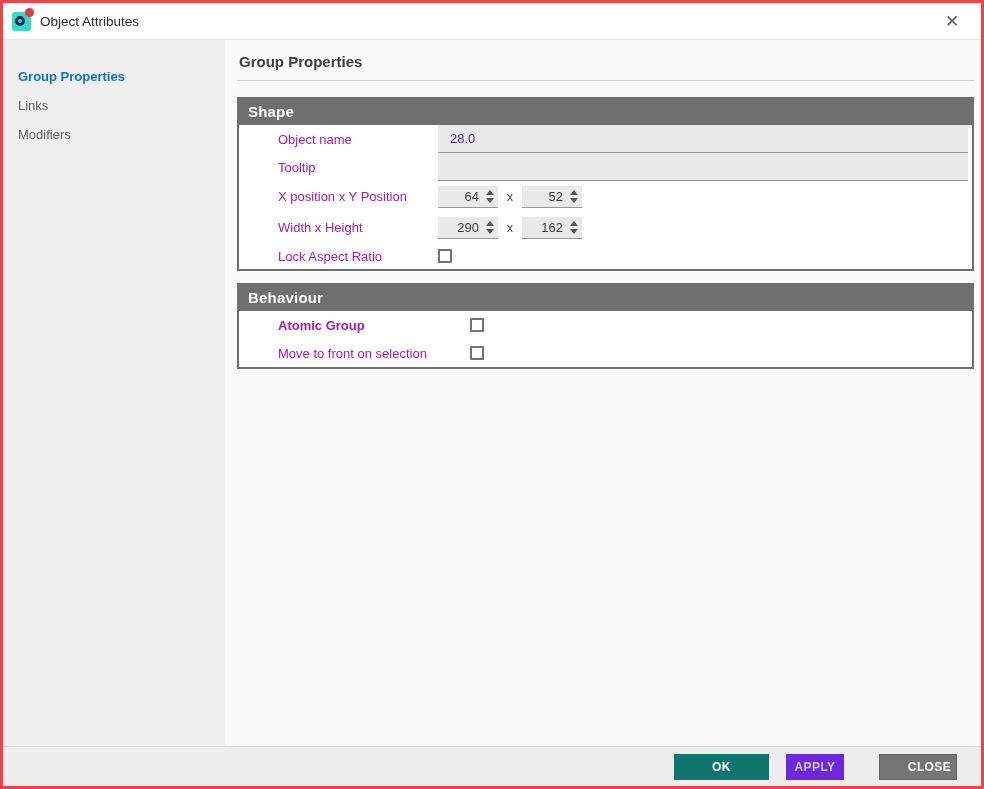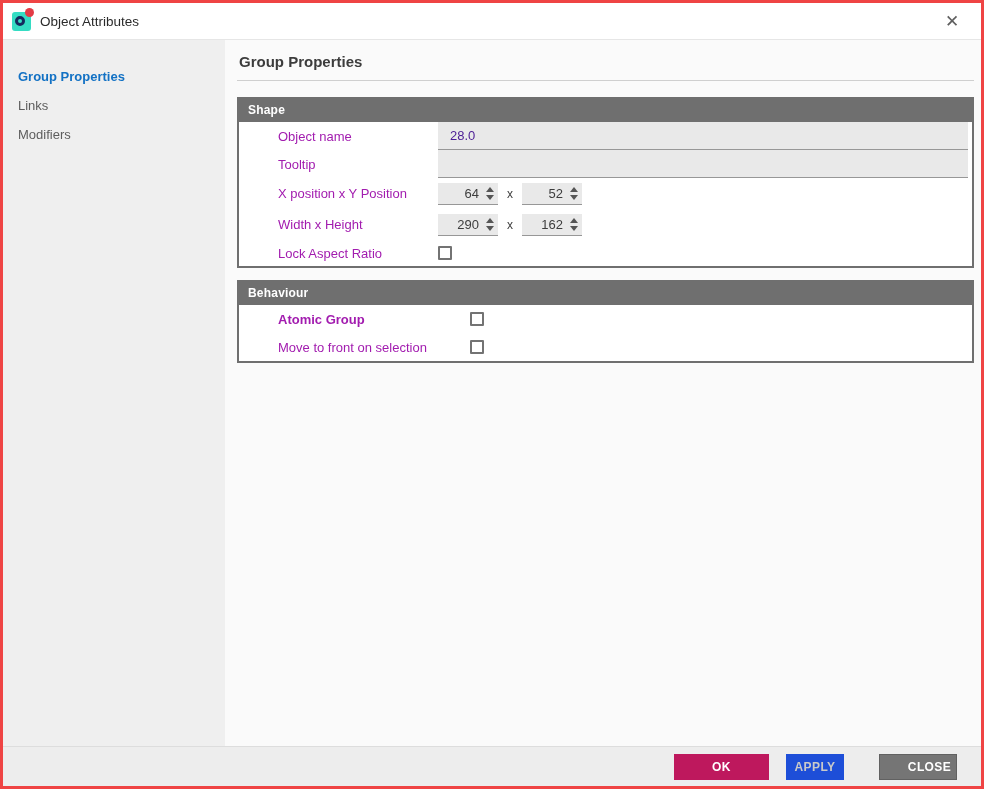--- a/index.html
+++ b/index.html
@@ -22,42 +22,42 @@
   .app-body { flex:1; display:flex; min-height:0; }
 
   .sidebar { flex:none; width:222px; background:#efefef; padding-top:22px; }
   .sidebar-item { padding:7px 15px; font-size:13px; color:#5d5d5d; cursor:pointer; }
   .sidebar-item.selected { color:#1271c4; font-weight:bold; }
 
   .main { flex:1; background:#fafafa; padding:11px 7px 0 12px; min-width:0; }
   .main-heading { font-size:15px; font-weight:bold; color:#3c3c3c; padding:2px 0 10px 2px; border-bottom:1px solid #cfcfcf; margin-bottom:16px; }
 
   .section { border:2px solid #6f6f6f; background:#fff; margin-bottom:12px; }
-  .section-header { background:#6f6f6f; color:#fff; font-weight:bold; font-size:12px; padding:4px 9px 5px 9px; letter-spacing:.2px; }
+  .section-header { background:#6f6f6f; color:#fff; font-weight:bold; font-size:15px; padding:4px 9px 5px 9px; letter-spacing:.2px; }
 
   .row { display:flex; align-items:center; min-height:28px; padding:0 4px 0 8px; background:#fff; }
   .row.tall { min-height:31px; }
   .row-label { flex:none; width:160px; font-size:13px; color:#a21caf;margin-left:31px; }
 
   .text-input { flex:1; height:28px; background:#e9e9e9; border:none; border-bottom:1px solid #979797; font-size:13px; color:#4c1d95; padding:0 12px; font-family:"Liberation Sans", sans-serif; outline:none; }
 
   .spinner { flex:none; width:60px; height:22px; background:#e9e9e9; border-bottom:1px solid #979797; display:flex; align-items:center; justify-content:flex-end; padding-right:4px; cursor:default; }
   .spinner-value { font-size:13px; color:#3d3d3d; margin-right:7px; }
   .arrows { display:flex; flex-direction:column; gap:3px; }
   .arrow-up { width:0; height:0; border-left:4px solid transparent; border-right:4px solid transparent; border-bottom:5px solid #555; cursor:pointer; }
   .arrow-down { width:0; height:0; border-left:4px solid transparent; border-right:4px solid transparent; border-top:5px solid #555; cursor:pointer; }
   .dim-sep { font-size:12px; color:#3d3d3d; margin:0 9px; }
 
   .checkbox { flex:none; width:14px; height:14px; border:2px solid #737373; background:#fff; cursor:pointer; border-radius:1px; }
 
   
   .footer { flex:none; height:40px; background:#ededed; border-top:1px solid #ddd; display:flex; align-items:center; justify-content:flex-end; padding:0 24px; }
   .btn { height:26px; border:none; font-size:12px; font-weight:bold; font-family:"Liberation Sans", sans-serif; display:flex; align-items:center; justify-content:center; cursor:pointer; letter-spacing:.4px; }
-  .btn-ok { width:95px; background:#be185d; color:#fff; }
-  .btn-apply { width:58px; margin-left:17px; background:#1d4ed8; color:#c9c9c9; cursor:default; }
+  .btn-ok { width:95px; background:#0f766e; color:#fff; }
+  .btn-apply { width:58px; margin-left:17px; background:#6d28d9; color:#c9c9c9; cursor:default; }
   .btn-close { width:78px; margin-left:35px; background:#757575; color:#fff; border:1px solid #616161;padding-left:23px; }
 </style>
 </head>
 <body>
 
 <div class="window">
 
   <div class="titlebar">
     <div class="app-icon">
       <div class="ring"></div>

